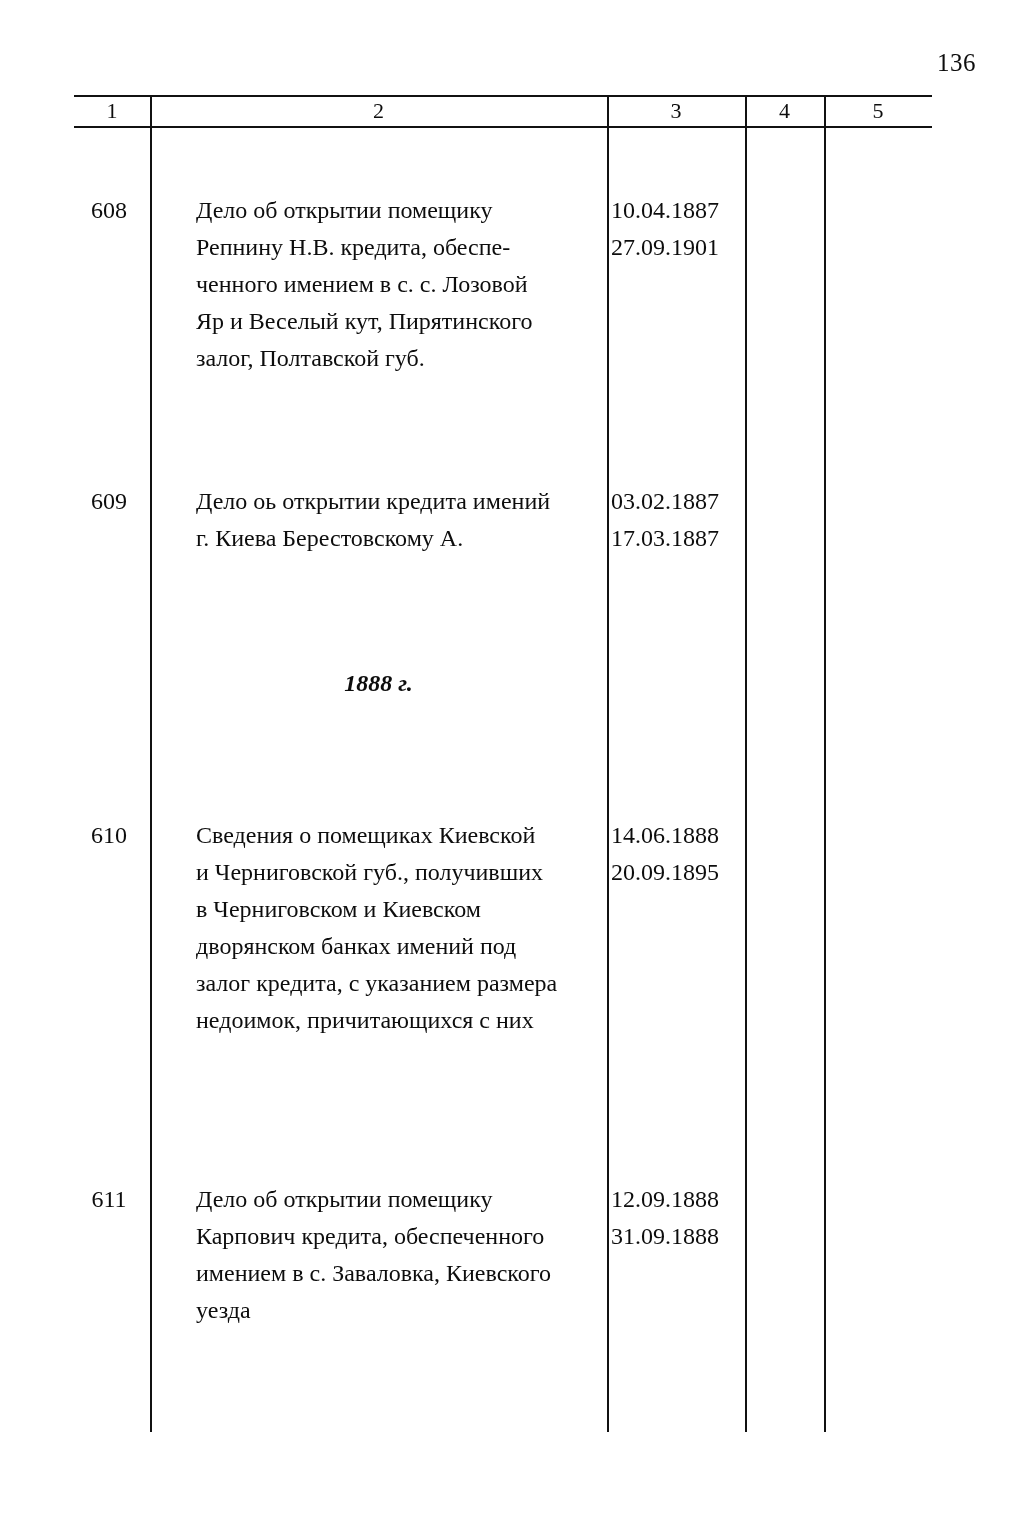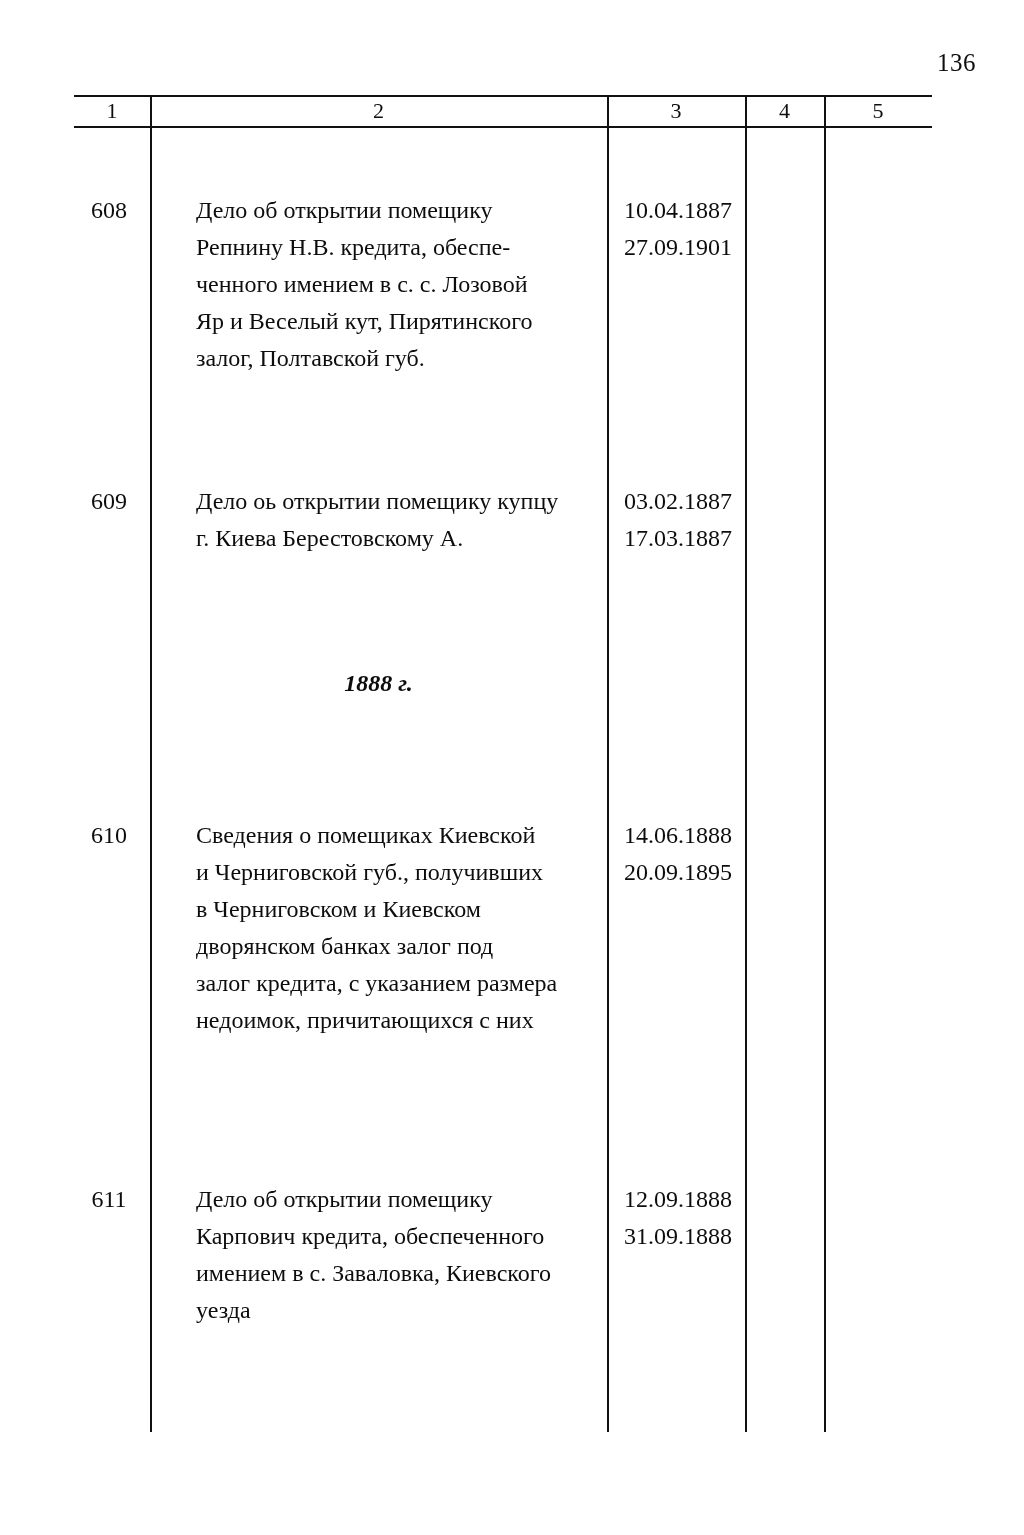--- a/index.html
+++ b/index.html
@@ -88,21 +88,21 @@
     font-size: 24px;
     line-height: 37px;
     text-align: justify;
     text-justify: inter-word;
     hyphens: manual;
   }
   .row-desc .last-line { text-align: left; }
 
   .row-dates {
     position: absolute;
-    left: 612px;
+    left: 599px;
     width: 128px;
     font-size: 24px;
     line-height: 37px;
     text-align: left;
   }
   .row-dates .d { display: block; white-space: nowrap; }
 
   
   .year-heading {
     position: absolute;
@@ -152,38 +152,38 @@
     </div>
     <div class="row-dates">
       <span class="d">10.04.1887</span>
       <span class="d">27.09.1901</span>
     </div>
   </div>
 
   <div class="row" id="row-609">
     <div class="row-num">609</div>
     <div class="row-desc">
-      <div>Дело  оь  открытии  помещику  купцу</div>
+      <div>Дело  оь  открытии  кредита  имений</div>
       <div class="last-line">г. Киева  Берестовскому  А.</div>
     </div>
     <div class="row-dates">
       <span class="d">03.02.1887</span>
       <span class="d">17.03.1887</span>
     </div>
   </div>
 
   <div class="year-heading" id="year-1888">1888 г.</div>
 
   <div class="row" id="row-610">
     <div class="row-num">610</div>
     <div class="row-desc">
       <div>Сведения о помещиках Киевской</div>
       <div>и Черниговской губ., получивших</div>
       <div>в  Черниговском  и  Киевском</div>
-      <div>дворянском  банках  залог  под</div>
+      <div>дворянском  банках  имений  под</div>
       <div>залог кредита, с указанием размера</div>
       <div>недоимок,  причитающихся  с  них</div>
     </div>
     <div class="row-dates">
       <span class="d">14.06.1888</span>
       <span class="d">20.09.1895</span>
     </div>
   </div>
 
   <div class="row" id="row-611">

